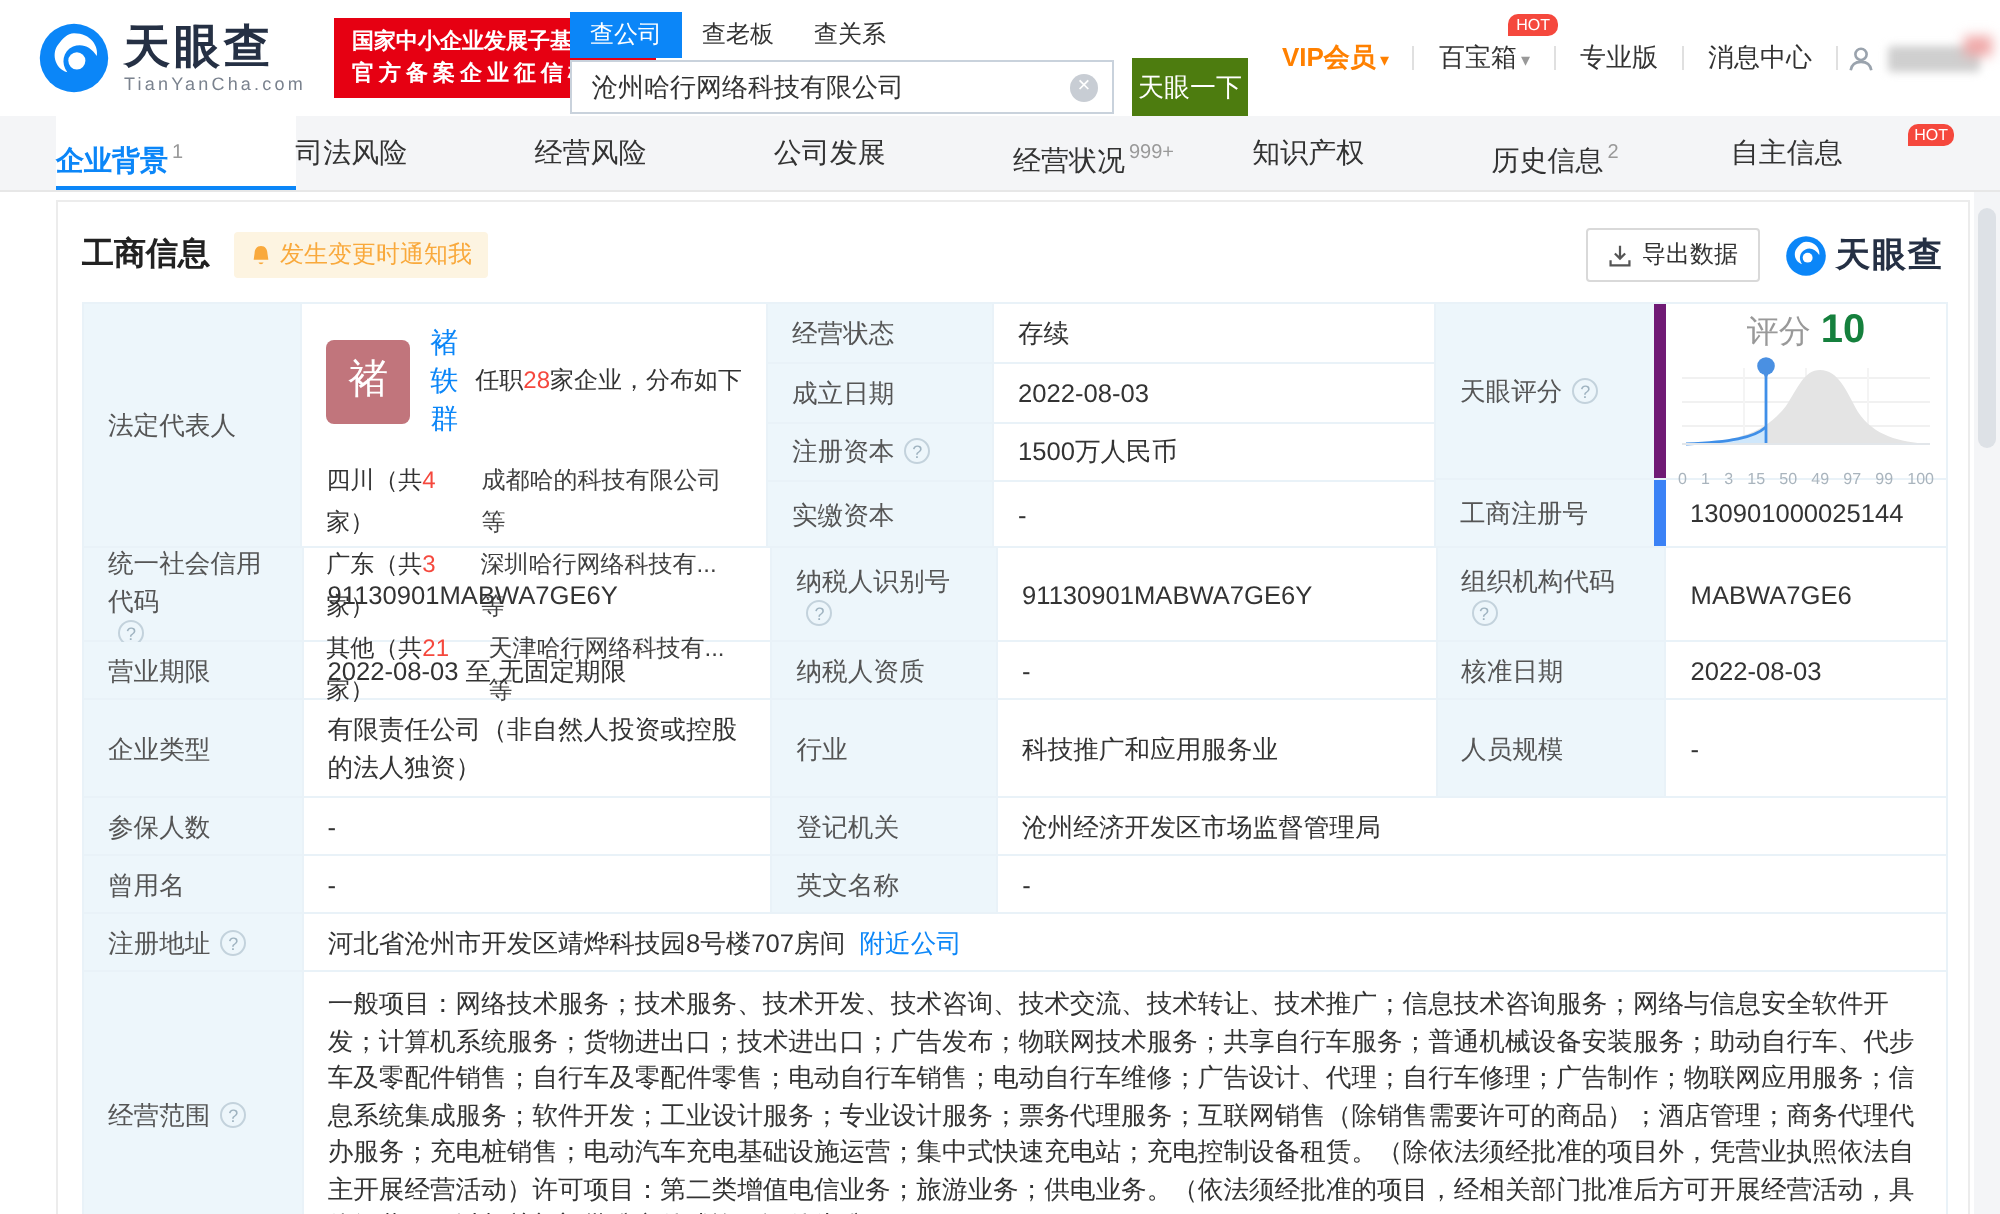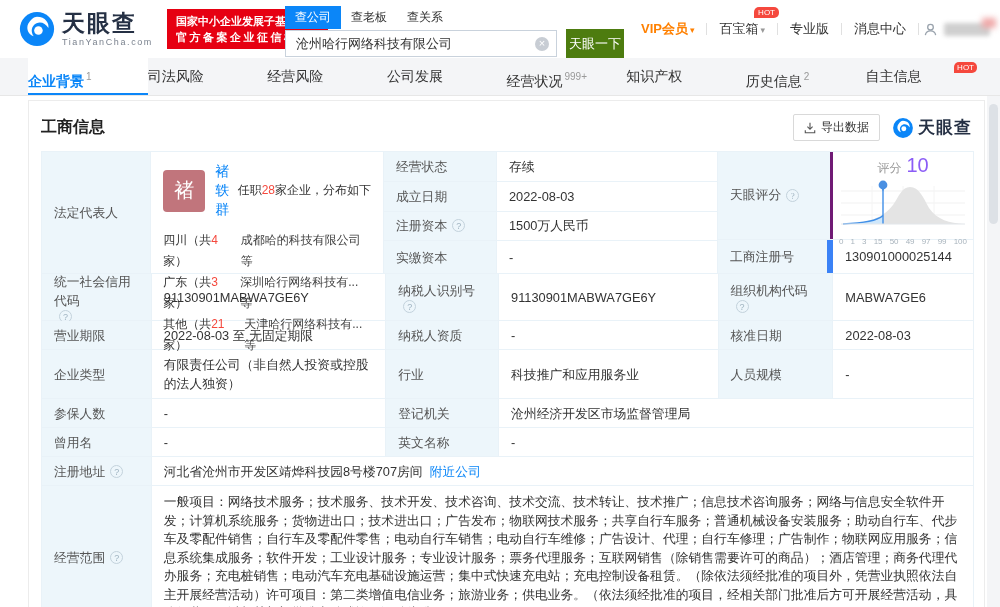--- a/index.html
+++ b/index.html
@@ -74,22 +74,22 @@
   .avatar { width:42px; height:42px; flex:none; background:#c1757c; color:#fff; font-size:20px; border-radius:4px; display:flex; align-items:center; justify-content:center; cursor:pointer; }
   .rep-name { font-size:14px; margin-left:10px; }
   .rep-tenure { font-size:12px; margin-left:8px; color:#333; white-space:nowrap; }
   .rep-regions { margin-top:11px; font-size:12px; }
   .region-row { display:flex; justify-content:space-between; line-height:21px; }
   .region-row .company { color:#404040; cursor:pointer; }
 
   
   .score-cell { display:block; padding:4px 6px 2px 6px; }
   .score-top { text-align:center; }
-  .score-caption { font-size:12px; color:#999; }
-  .score-value { font-size:20px; font-weight:normal; color:#8b5cf6; margin-left:5px; }
+  .score-caption { font-size:16px; color:#999; }
+  .score-value { font-size:20px; font-weight:bold; color:#15803d; margin-left:5px; }
   .score-axis { display:flex; justify-content:space-between; width:128px; font-size:8px; color:#a9b4bd; margin-top:1px; }
 
   .scope-cell { align-items:flex-start; padding-top:7px; padding-bottom:7px; }
   .scope-text { line-height:18.5px; color:#333; }
 
   .right-gutter { position:absolute; top:96px; right:0; width:13px; height:511px; background:#f4f5f7; }
   .scroll-thumb { position:absolute; top:8px; left:2px; width:9px; height:120px; background:#dde1e6; border-radius:5px; cursor:pointer; }
 </style>
 </head>
 <body>
@@ -156,20 +156,27 @@
     <div class="nav-tab"><span>公司发展</span></div>
     <div class="nav-tab"><span>经营状况</span><span class="nav-sup">999+</span></div>
     <div class="nav-tab"><span>知识产权</span></div>
     <div class="nav-tab"><span>历史信息</span><span class="nav-sup">2</span></div>
     <div class="nav-tab"><span>自主信息</span><span class="nav-hot">HOT</span></div>
   </div>
 
   <div class="panel">
     <div class="section-head">
       <span class="section-title">工商信息</span>
+      <span class="notify-pill">
+        <svg width="11" height="12" viewBox="0 0 12 13">
+          <path d="M6 1 C3.6 1 2.6 2.8 2.5 5 L2 8.6 H10 L9.5 5 C9.4 2.8 8.4 1 6 1Z" fill="#f9a93c"></path>
+          <path d="M4.6 10 a1.5 1.5 0 0 0 2.8 0Z" fill="#f9a93c"></path>
+        </svg>
+        <span>发生变更时通知我</span>
+      </span>
       <span class="head-right">
         <button class="export-btn">
           <svg width="12" height="12" viewBox="0 0 14 14">
             <path d="M7 1 V8 M4 5.5 L7 8.5 L10 5.5" stroke="#555" stroke-width="1.3" fill="none"></path>
             <path d="M1.5 9.5 V12.5 H12.5 V9.5" stroke="#555" stroke-width="1.3" fill="none"></path>
           </svg>
           <span>导出数据</span>
         </button>
         <span class="brand-mark">
           <svg width="22" height="22" viewBox="0 0 40 40">
@@ -239,21 +246,21 @@
             <div class="cell label w-c" style="border-right:1px solid #e9f2f8;">
                 <span>实缴资本</span>
               </div>
             <div class="cell w-d" style="border-right:none;">
                 <span>-</span>
               </div>
           </div>
         </div>
         <div class="sub-col">
           <div class="sub-row" style="height:88px;">
-            <div class="cell label w-e" style="border-right:3px solid #701a75;font-family:Liberation Serif, serif;">
+            <div class="cell label w-e" style="border-right:6px solid #701a75;">
                 <span>天眼评分</span>
                 <span class="help">?</span>
               </div>
             <div class="cell w-f score-cell" style="border-right:none;">
               <div class="score-top"><span class="score-caption">评分</span><span class="score-value">10</span></div>
               <svg width="128" height="48" viewBox="0 0 128 48">
                 <line x1="2" y1="13" x2="126" y2="13" stroke="#f1f1f1"></line>
                 <line x1="2" y1="25" x2="126" y2="25" stroke="#f1f1f1"></line>
                 <line x1="2" y1="37" x2="126" y2="37" stroke="#f1f1f1"></line>
                 <line x1="33" y1="8" x2="33" y2="46" stroke="#f4f4f4"></line>

